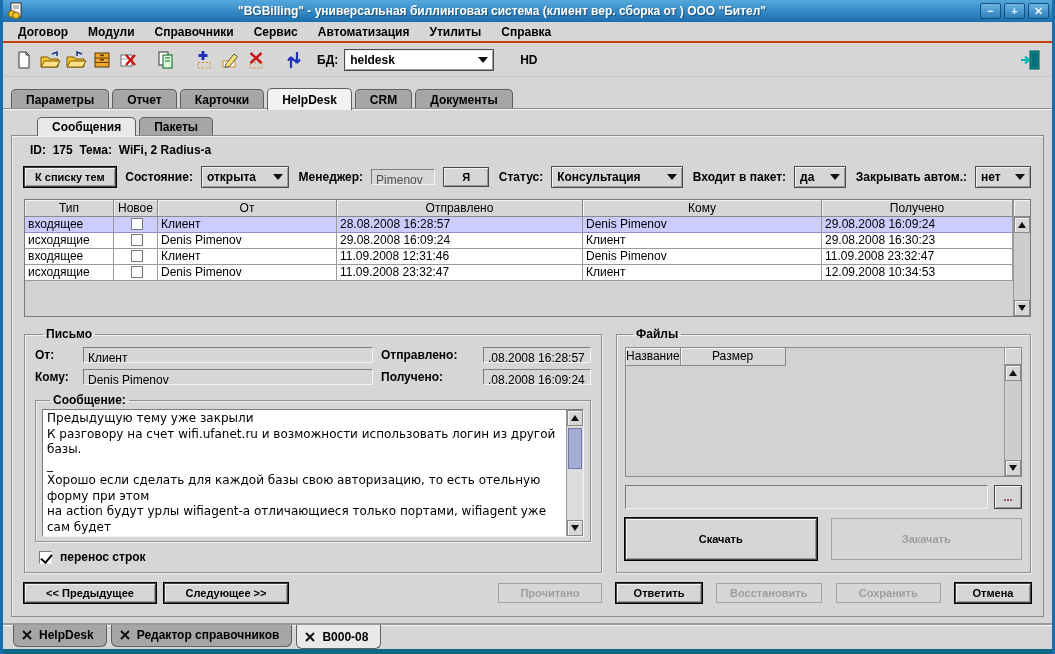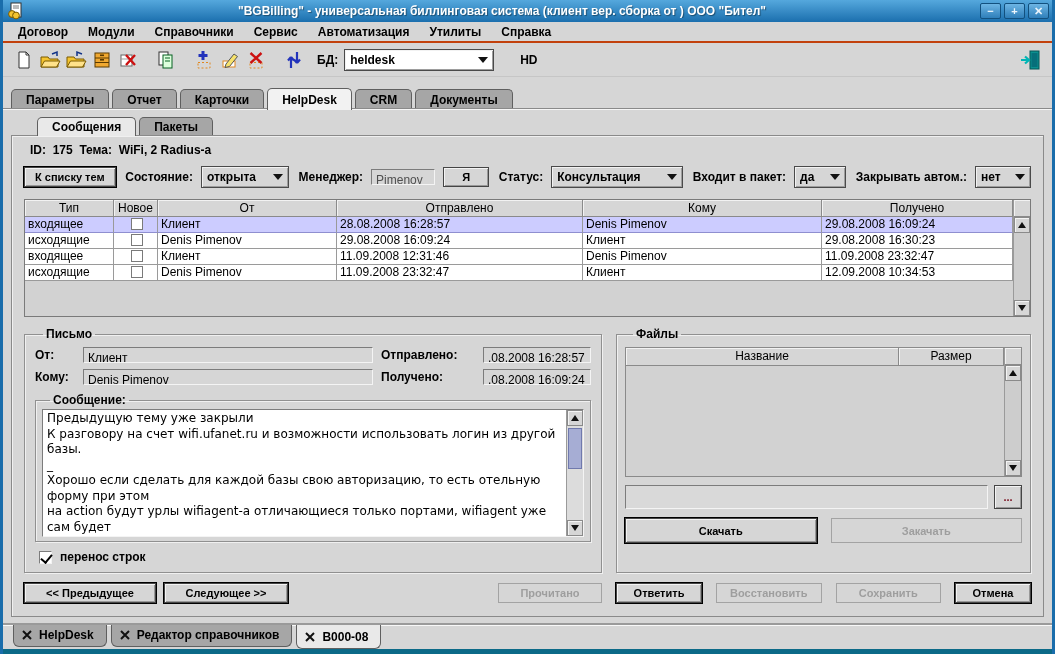--- a/index.html
+++ b/index.html
@@ -115,31 +115,31 @@
   .wrap-row { display:flex; align-items:center; gap:8px; margin:8px 0 0 4px; }
   .checkbox { width:13px; height:13px; background:#fff; border:1px solid; position:relative;
               border-color:#7c7c7c #f4f4f4 #f4f4f4 #7c7c7c; }
   .checkbox.checked::after { content:""; position:absolute; left:3px; top:0px; width:5px; height:9px;
               border:solid #000; border-width:0 2px 2px 0; transform:rotate(40deg); }
   .wrap-label { font-weight:bold; }
 
   
   .files-fs { flex:1; padding:4px 8px 6px 8px; }
   .files-table { display:flex; height:130px; border:1px solid #8a8a8a; background:#d2d2d2; margin-top:2px; }
-  .files-cols { flex:1; display:flex; flex-direction:column; }
+  .files-cols { flex:1; display:flex; flex-direction:row; }
   .files-head { display:grid; grid-template-columns:1fr 105px; height:18px; }
   .files-head .cell { background:#d6d6d6; border:1px solid #8a8a8a; border-top:none; border-left:none;
                       box-shadow:inset 1px 1px 0 #f2f2f2; text-align:center; line-height:17px; }
   .files-body { flex:1; }
   .file-input-row { display:flex; gap:6px; margin-top:8px; align-items:center; }
   .file-input { flex:1; height:24px; background:#d9d9d9; border:1px solid;
                 border-color:#7c7c7c #f4f4f4 #f4f4f4 #7c7c7c; }
   .dots-btn { width:28px; height:24px; color:#7a1020; font-weight:bold; padding:0; line-height:18px; }
   .files-btn-row { display:flex; gap:14px; margin-top:9px; }
-  .files-btn-row .btn { flex:1; height:25px; }
+  .files-btn-row .btn { flex:1; height:42px; }
 
   
   .bottom-buttons { display:flex; margin:10px 12px 0 12px; }
   .bb-left { width:578px; display:flex; gap:8px; }
   .bb-right { flex:1; display:flex; margin-left:14px; }
   .bb-right .btn + .btn { margin-left:14px; }
   .btn.framed { outline:1px solid #000; outline-offset:0px; }
   .read-btn { margin-left:auto; width:104px; }
   .restore-btn, .savemsg-btn { flex:1; }
 

